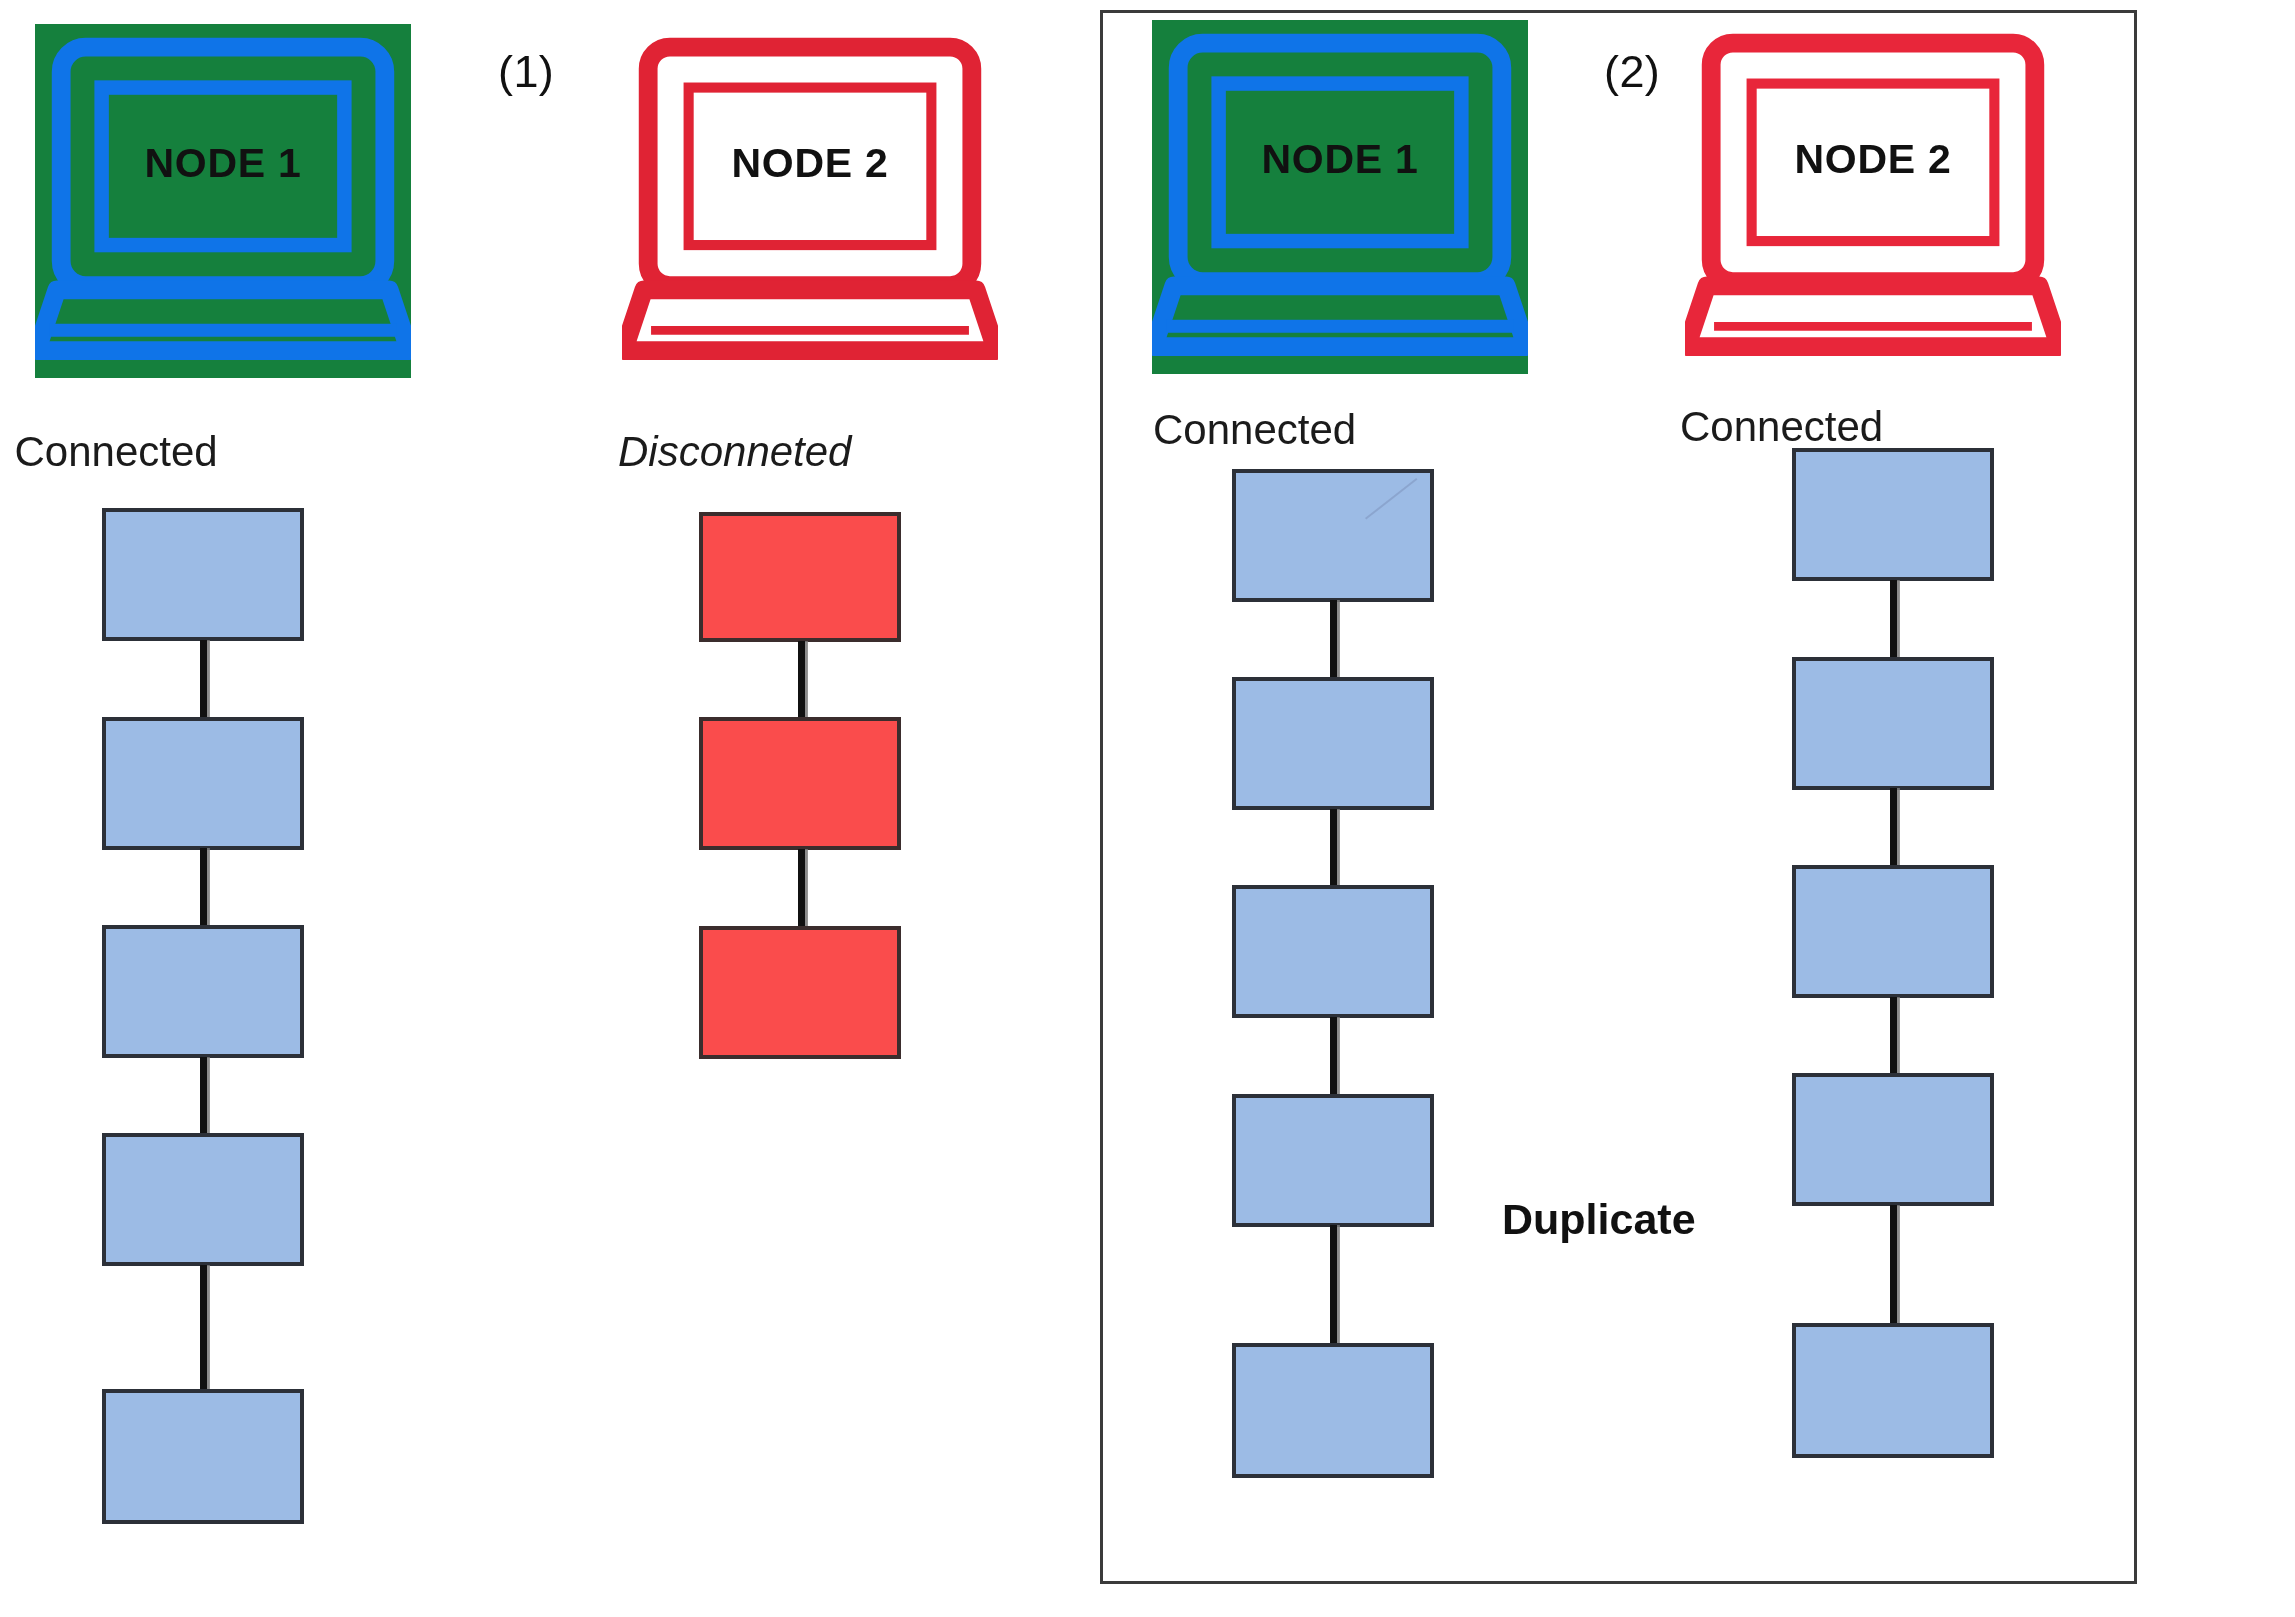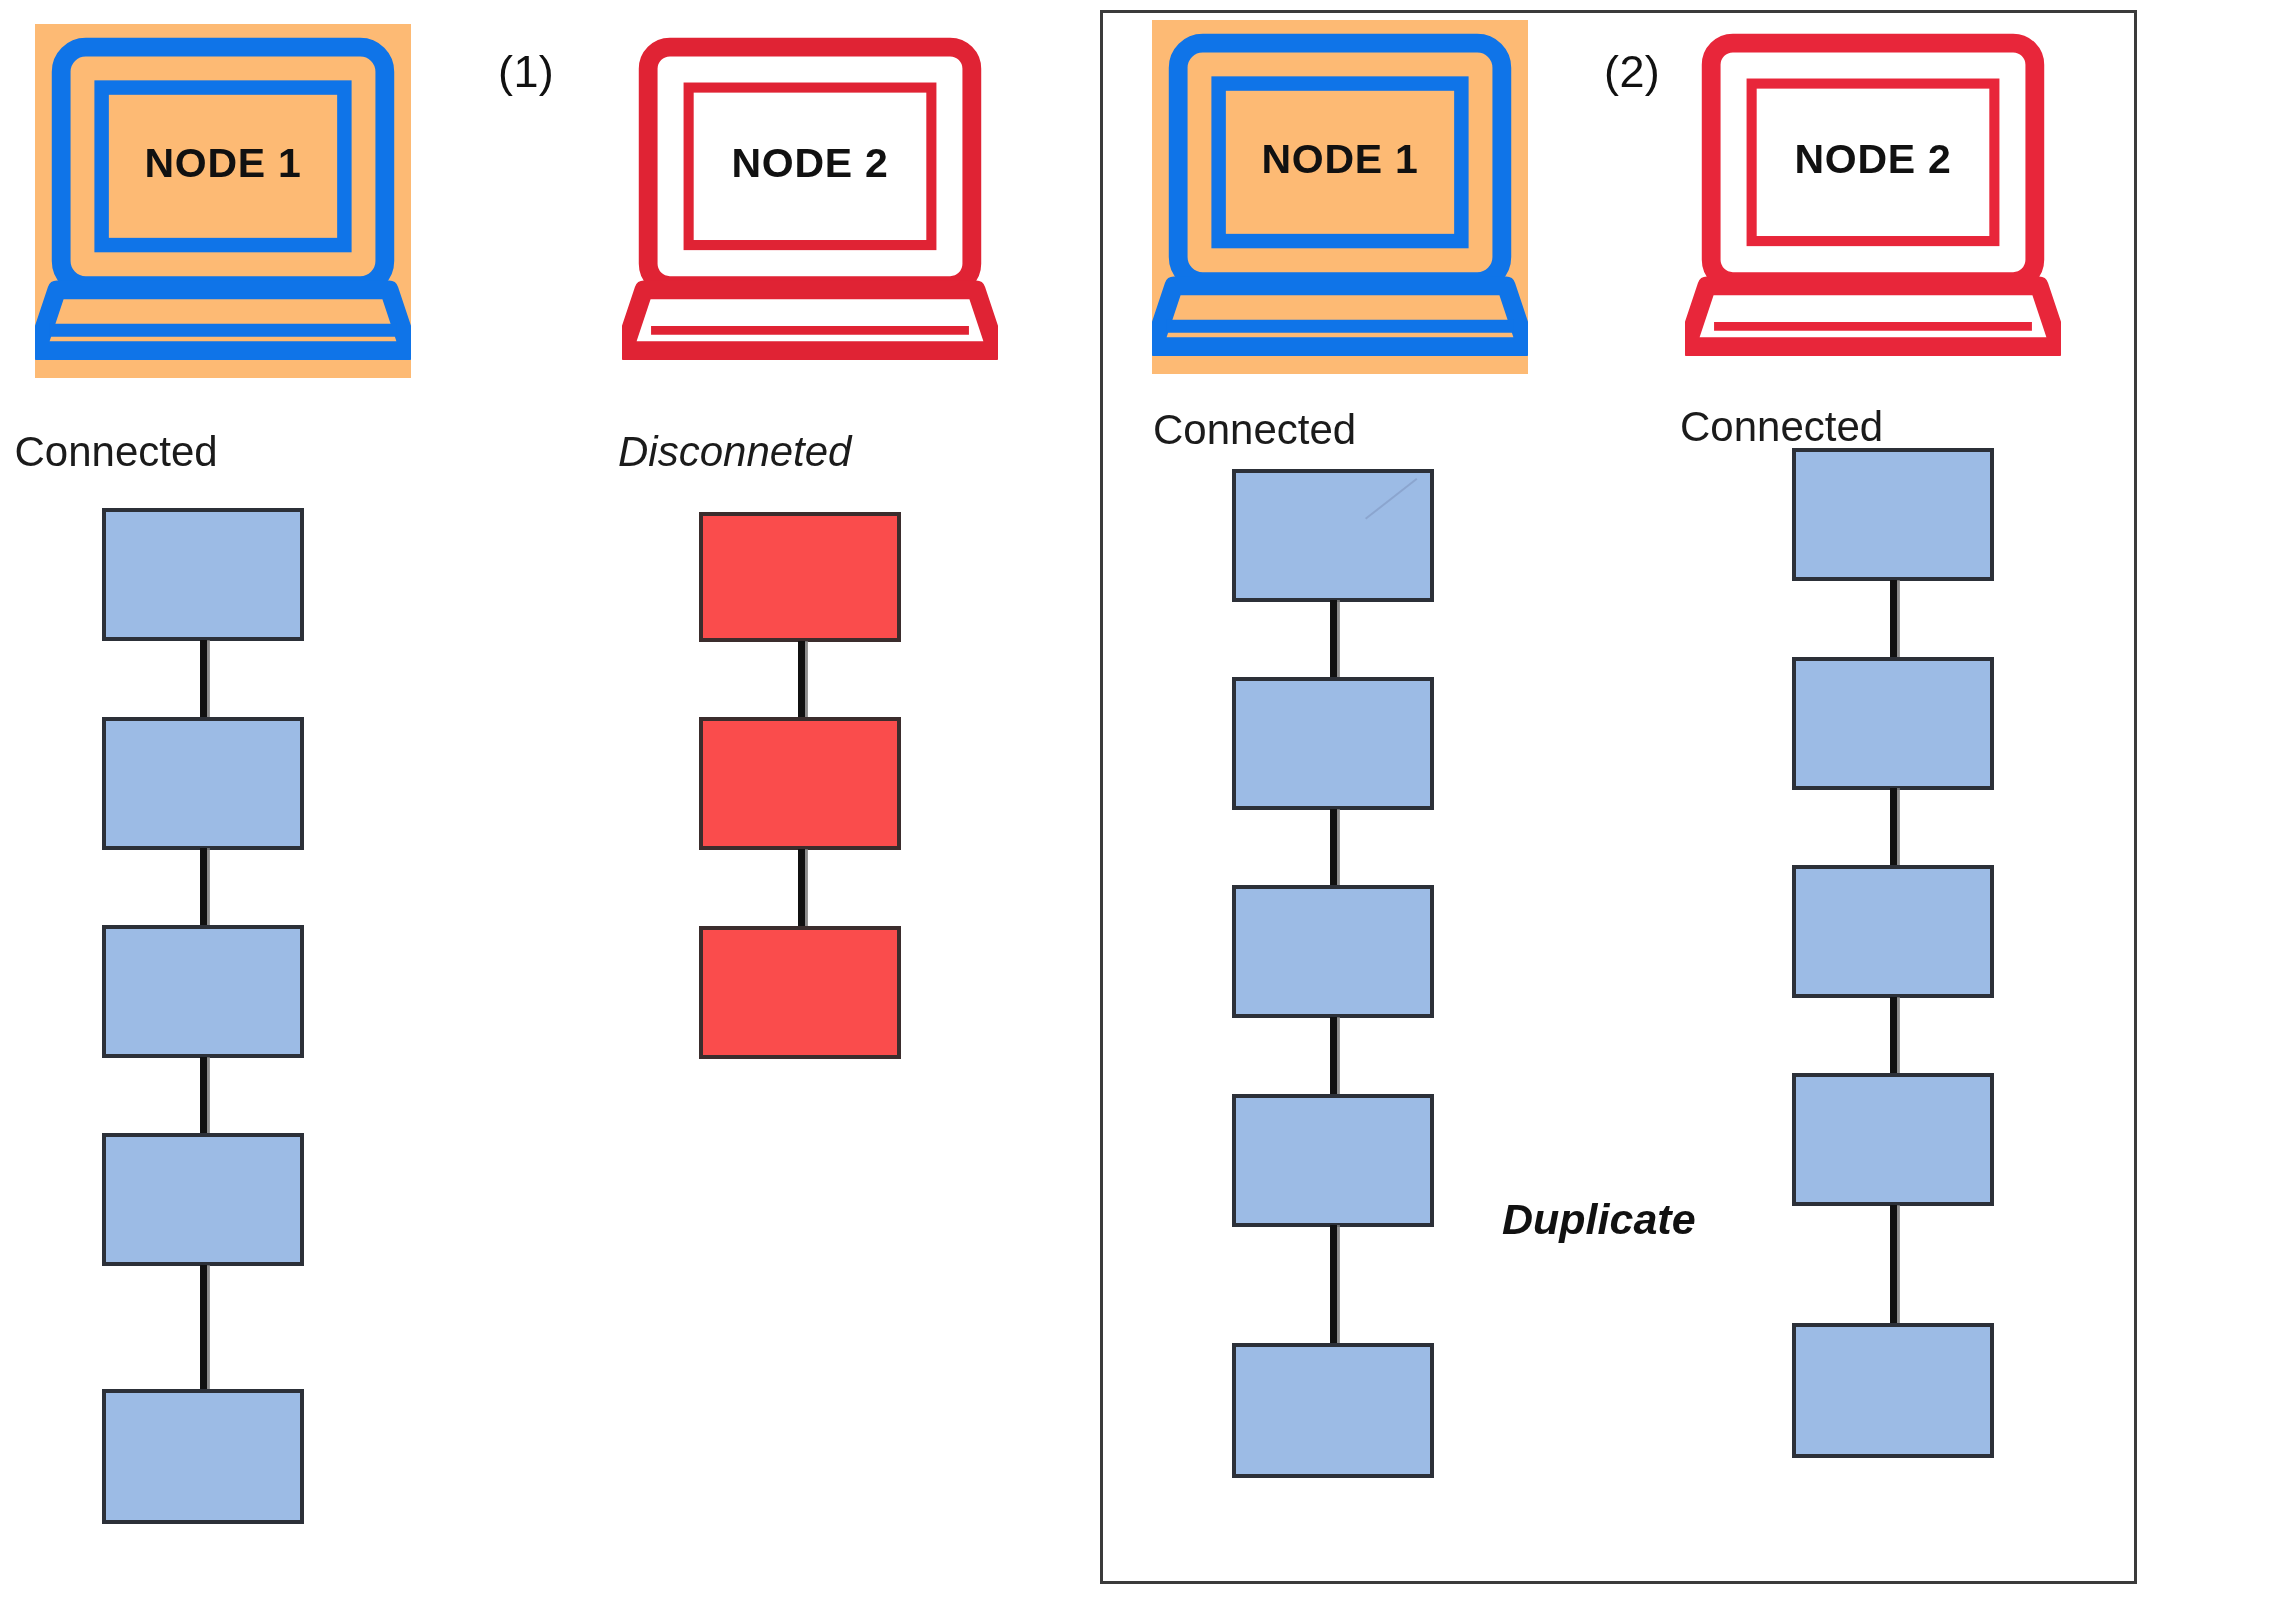--- a/index.html
+++ b/index.html
@@ -46,21 +46,21 @@
     white-space: nowrap;
   }
 
   
   .laptop {
     position: absolute;
     width: 376px;
     height: 354px;
   }
   .laptop.shaded {
-    background: #fdba74;
+    background: #15803d;
   }
   .laptop svg {
     position: absolute;
     left: 0; top: 0;
     width: 376px;
     height: 354px;
     display: block;
   }
   .laptop .node-text {
     position: absolute;
@@ -204,21 +204,21 @@
     <div class="link" style="left:1330px; top:600px; height:78px;"></div>
     <div class="block" style="left:1232px; top:677px; width:202px; height:133px;"></div>
     <div class="link" style="left:1330px; top:809px; height:78px;"></div>
     <div class="block" style="left:1232px; top:885px; width:202px; height:133px;"></div>
     <div class="link" style="left:1330px; top:1017px; height:78px;"></div>
     <div class="block" style="left:1232px; top:1094px; width:202px; height:133px;"></div>
     <div class="link" style="left:1330px; top:1225px; height:119px;"></div>
     <div class="block" style="left:1232px; top:1343px; width:202px; height:135px;"></div>
   </div>
 
-  <div class="duplicate-label" style="left:1502px; top:1198px;font-style:italic;">Duplicate</div>
+  <div class="duplicate-label" style="left:1502px; top:1198px;">Duplicate</div>
 
   <div class="laptop" style="left:1685px; top:20px;">
     <svg viewBox="0 0 520 490" xmlns="http://www.w3.org/2000/svg">
       <rect x="36" y="32" width="448" height="330" rx="30" ry="30" fill="none" stroke="#e8263a" stroke-width="26"></rect>
       <rect x="92" y="88" width="336" height="218" fill="none" stroke="#e8263a" stroke-width="14"></rect>
       <path d="M 30 368 L 490 368 L 518 452 L 2 452 Z" fill="none" stroke="#e8263a" stroke-width="26" stroke-linejoin="round"></path>
       <path d="M 40 424 L 480 424" fill="none" stroke="#e8263a" stroke-width="12"></path>
     </svg>
     <div class="node-text">NODE 2</div>
   </div>

